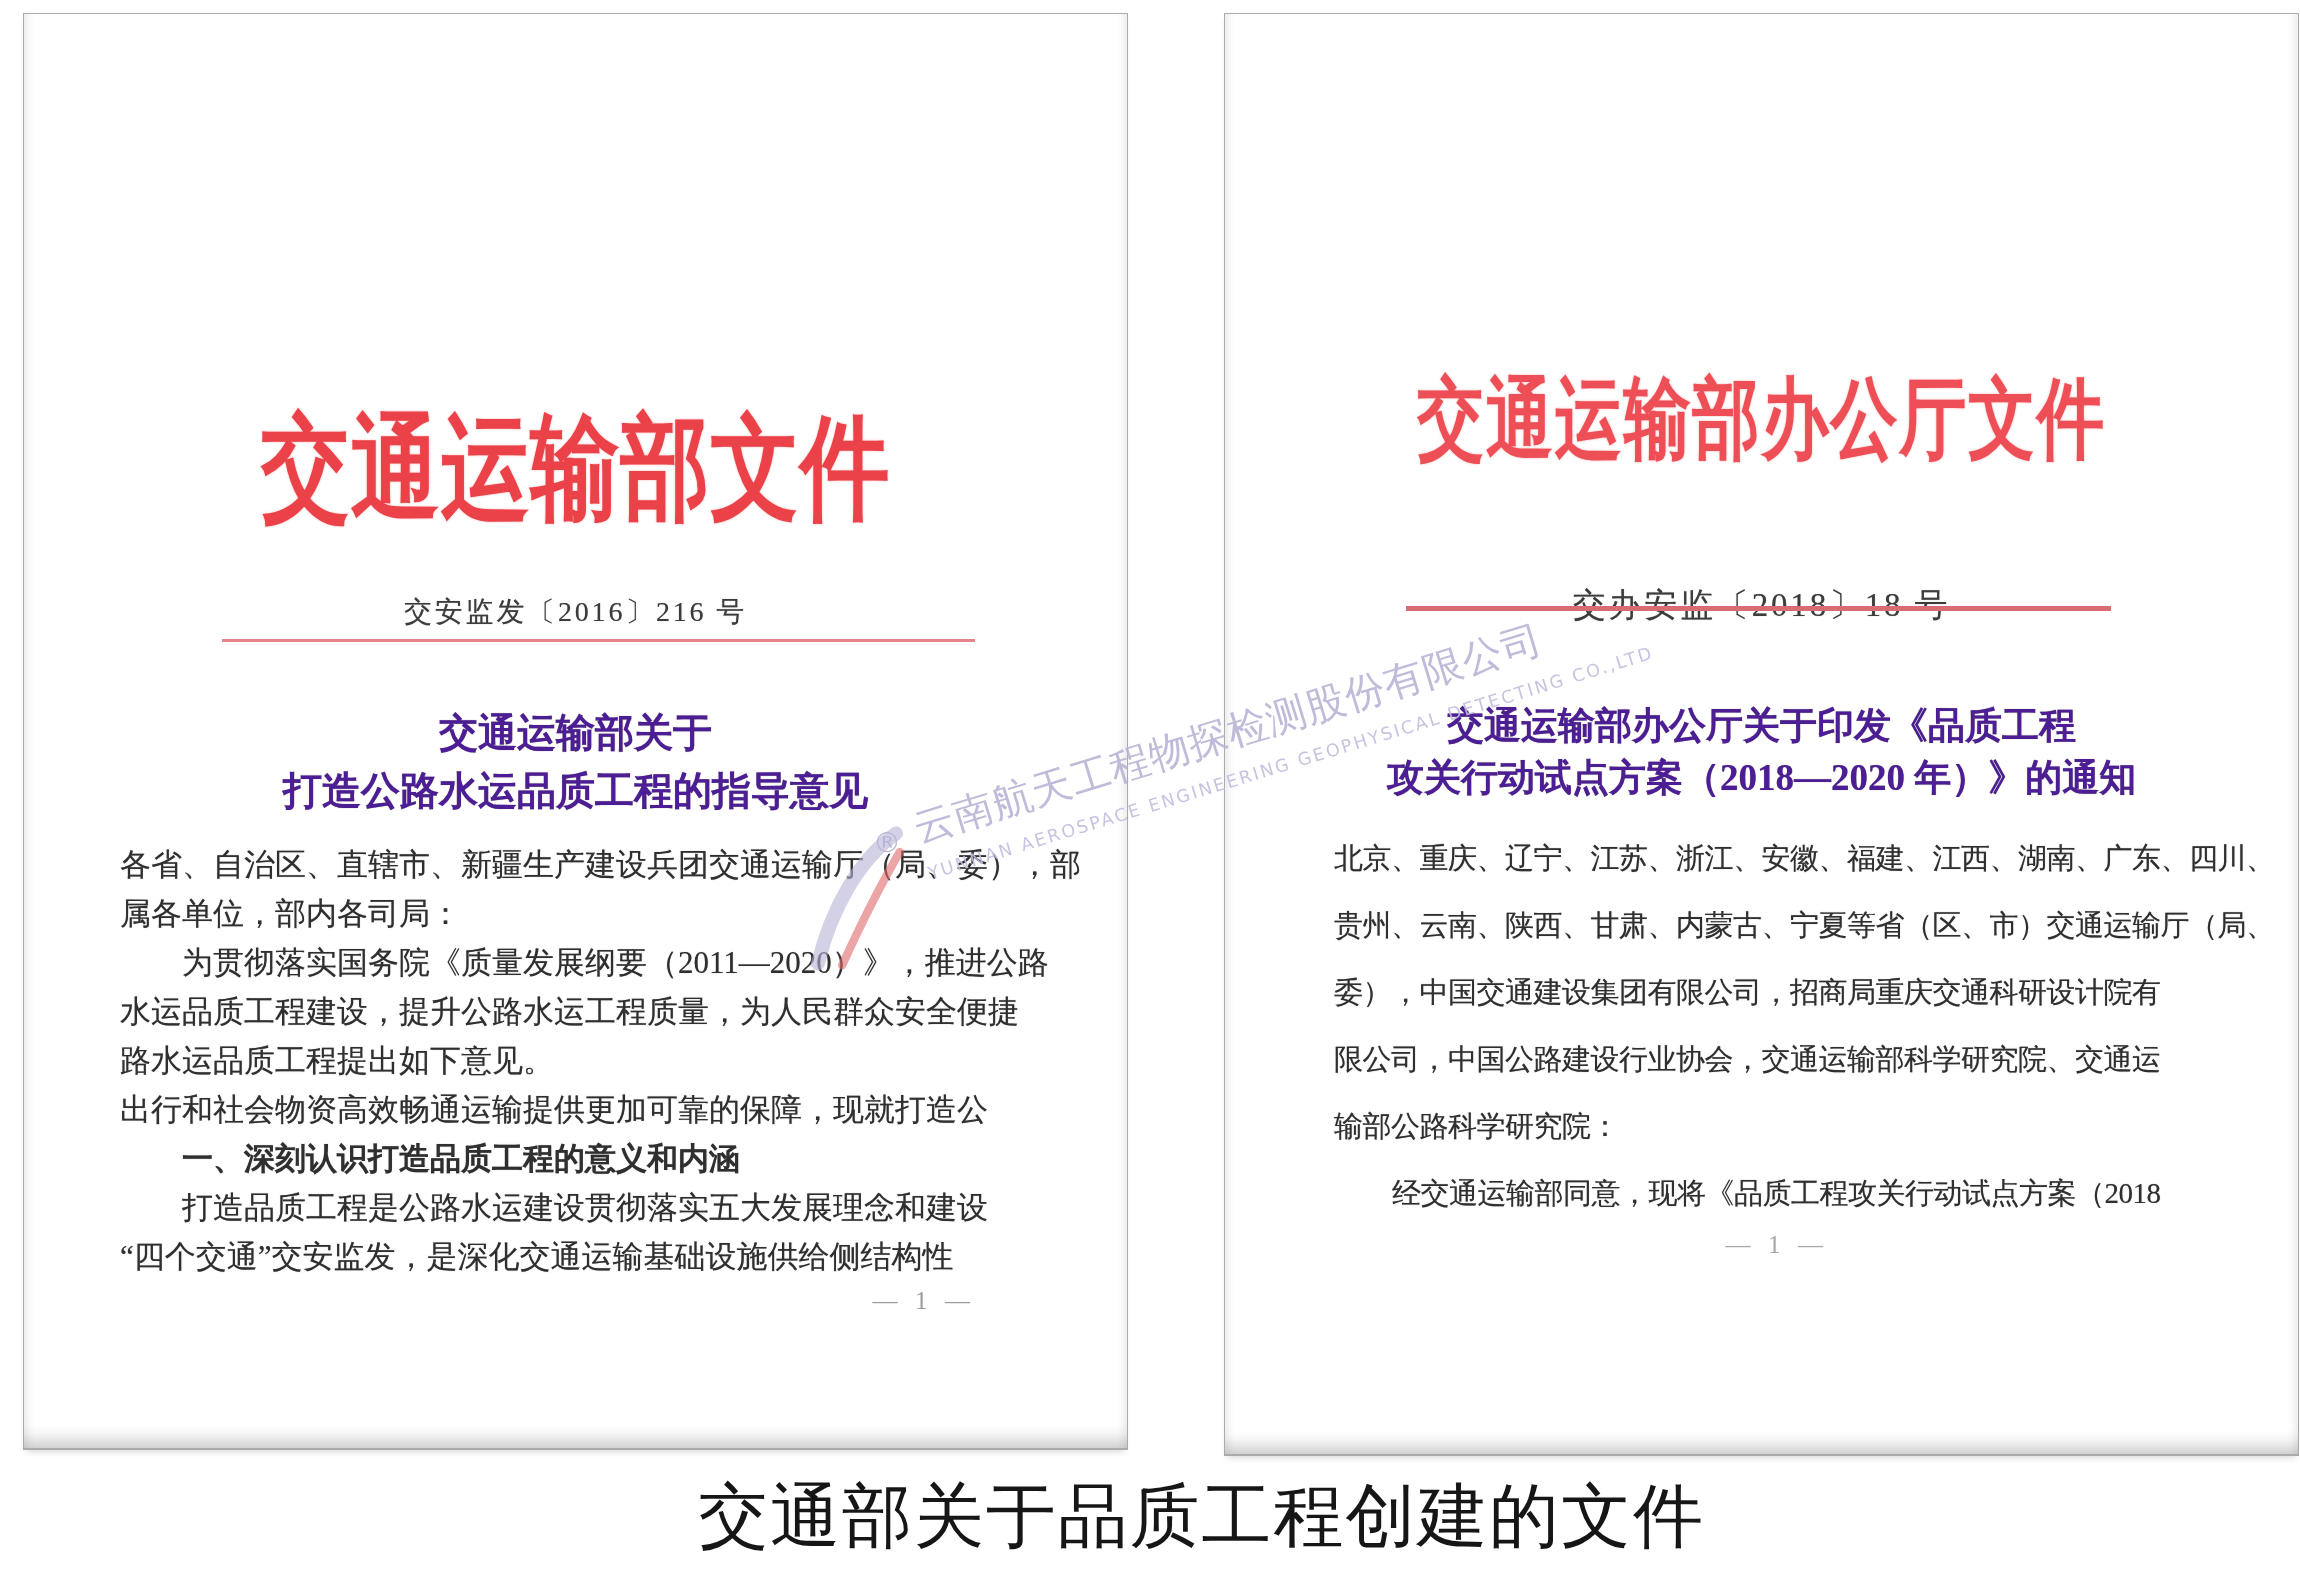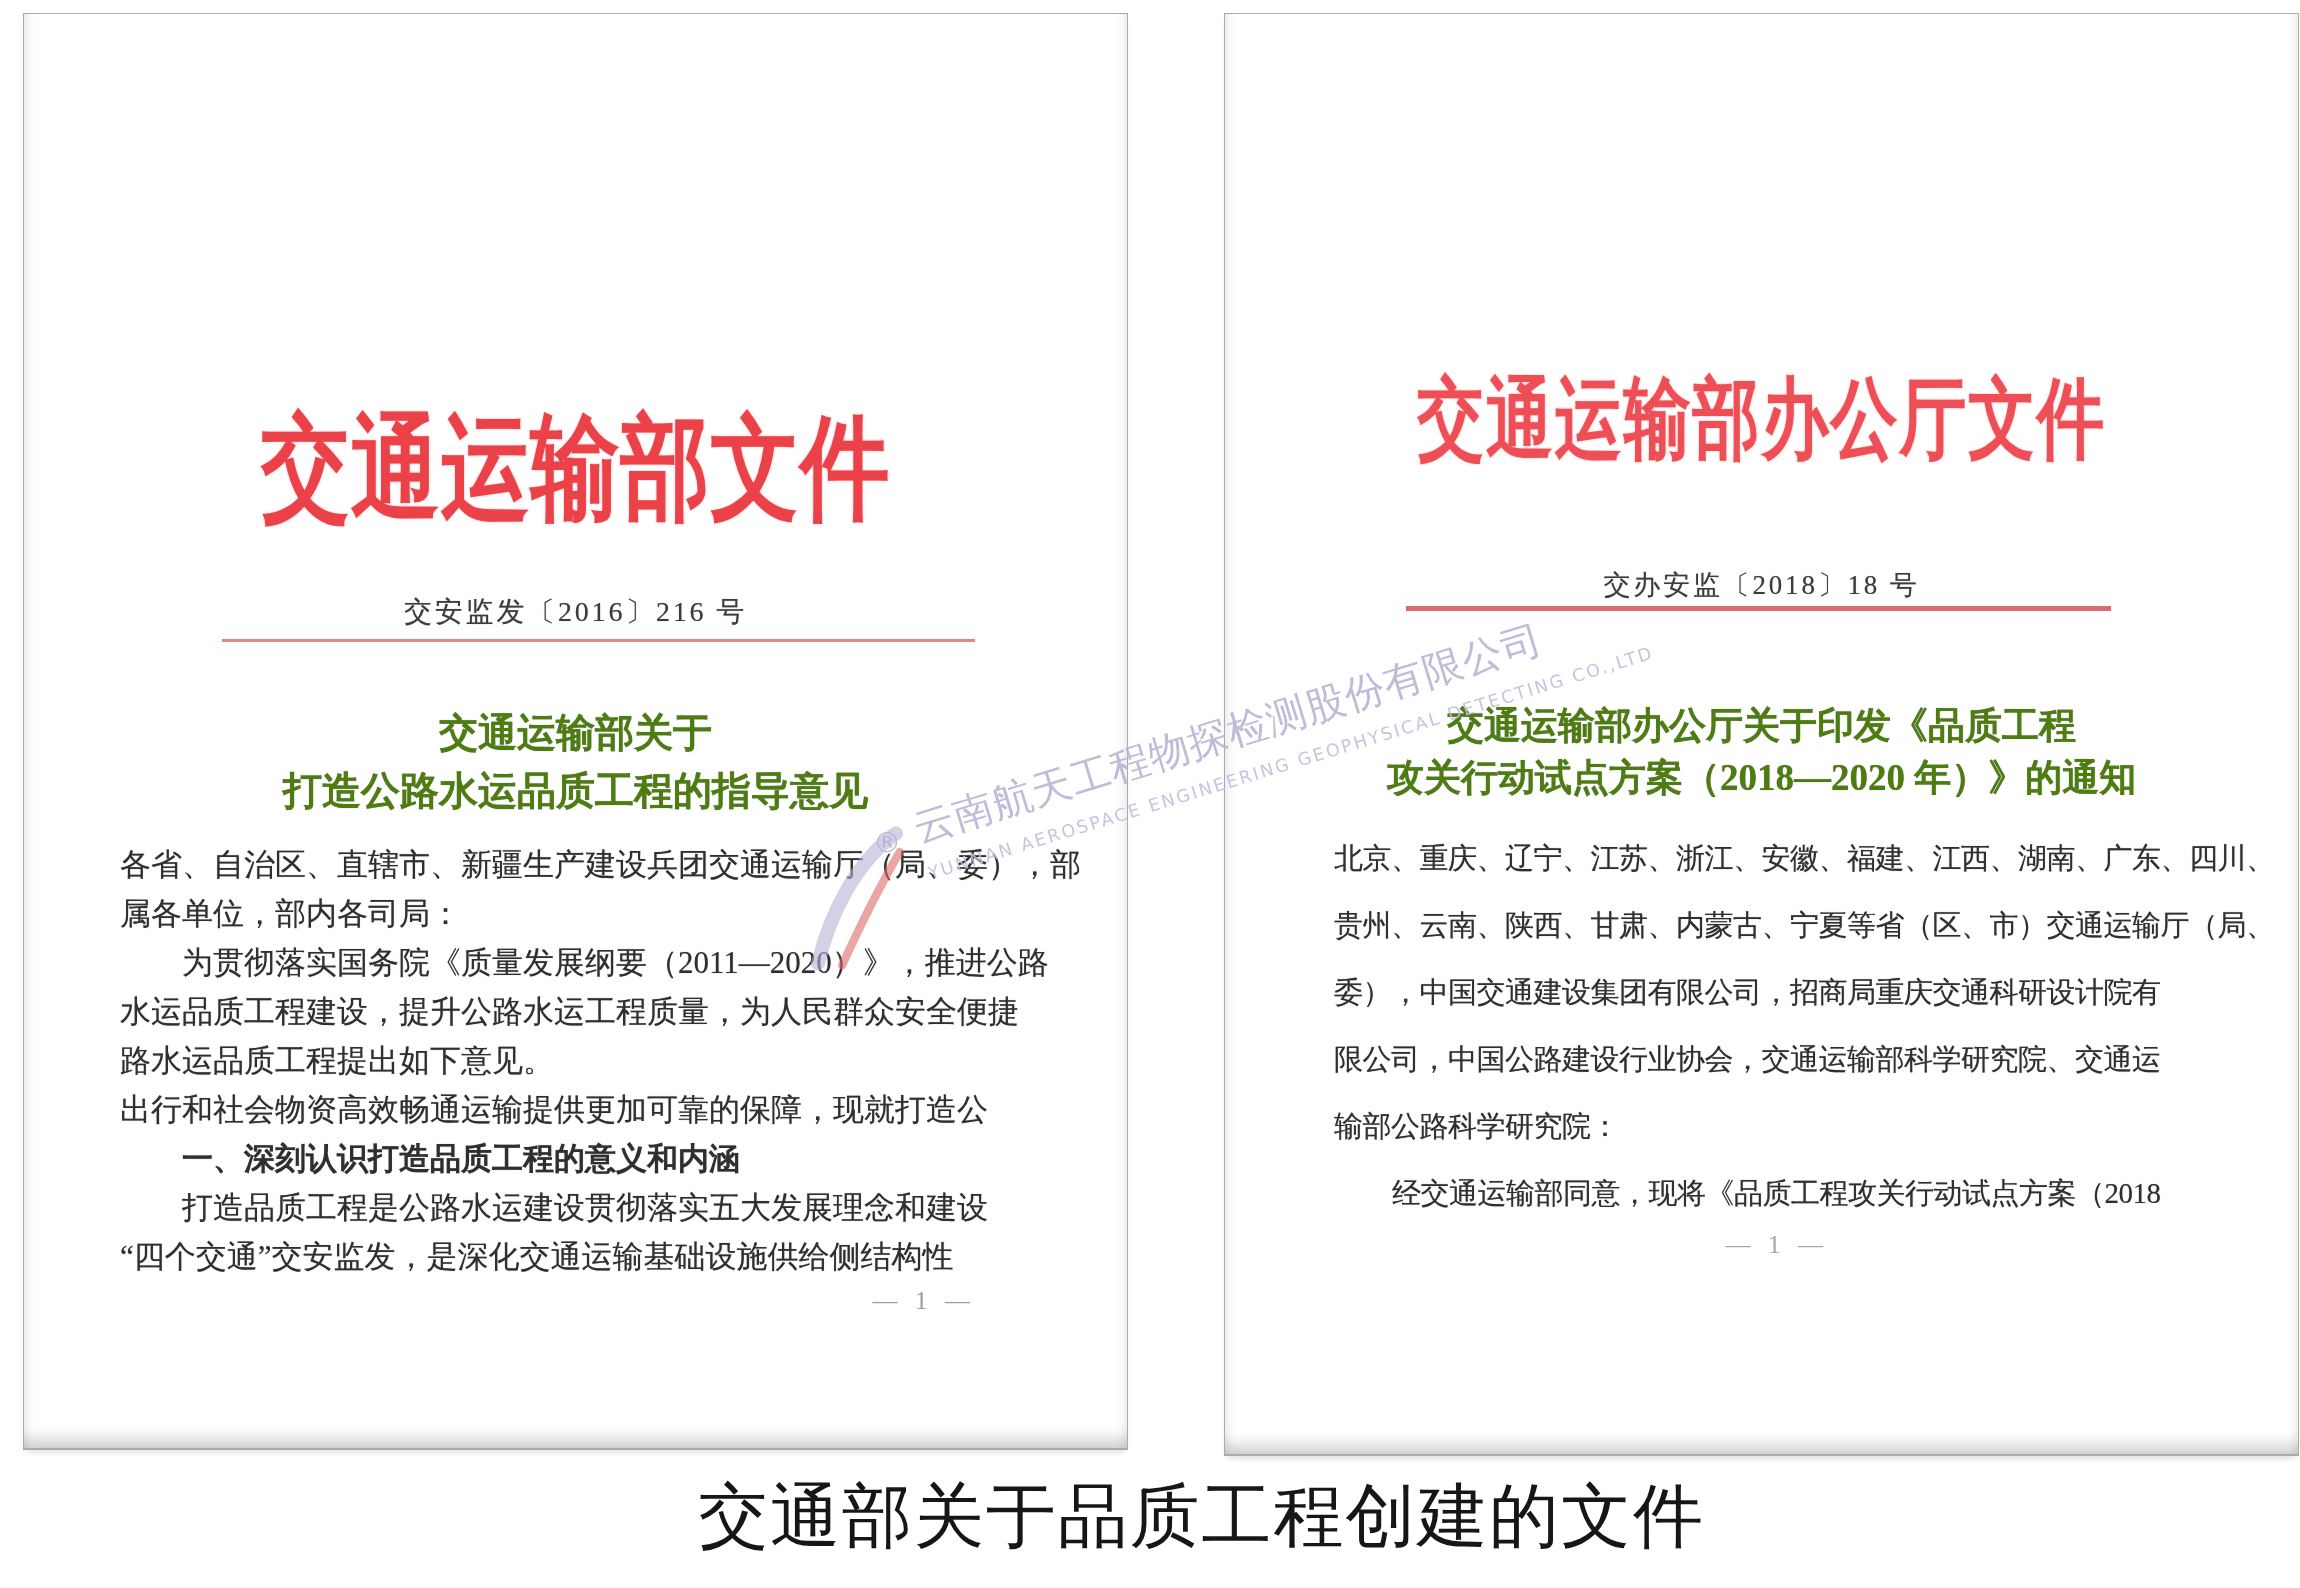--- a/index.html
+++ b/index.html
@@ -32,30 +32,30 @@
   .doc-left .red-head{top:378px;font-size:89px;transform:scaleY(1.28);letter-spacing:0.9px;}
   .doc-right .red-head{top:345px;font-size:67px;transform:scaleY(1.32);letter-spacing:1.9px;color:#ee4e55;}
 
   
   .doc-no{
     left:0;width:100%;text-align:center;color:#3c3c3c;
     letter-spacing:2.8px;text-shadow:0 0 0.9px rgba(60,60,60,0.55);
     white-space:nowrap;
   }
   .doc-left .doc-no{top:579px;font-size:28px;}
-  .doc-right .doc-no{top:553px;font-size:27px;}
+  .doc-right .doc-no{top:569px;font-size:33px;}
 
   
   .red-rule{height:2.8px;background:#e4838a;}
   .doc-left .red-rule{top:625px;left:198px;width:753px;}
   .doc-right .red-rule{top:592px;left:181px;width:705px;height:4.6px;background:#d96b73;}
 
   
   .doc-title{
-    left:0;width:100%;text-align:center;font-weight:bold;color:#4d7c0f;
+    left:0;width:100%;text-align:center;font-weight:bold;color:#4c1d95;
     text-shadow:0 0 0.9px rgba(30,30,30,0.6);white-space:nowrap;
   }
   .doc-left .doc-title{top:690px;font-size:39px;line-height:58px;}
   .doc-right .doc-title{top:686px;font-size:37px;line-height:52px;}
   .doc-title div{position:static;}
 
   
   .doc-body{color:#2f2f2f;text-shadow:0 0 0.9px rgba(50,50,50,0.55);}
   .doc-left .doc-body{left:96px;top:826px;width:944px;font-size:31px;line-height:49px;}
   .doc-right .doc-body{left:109px;top:811px;width:909px;font-size:29px;line-height:67px;letter-spacing:-0.5px;}

